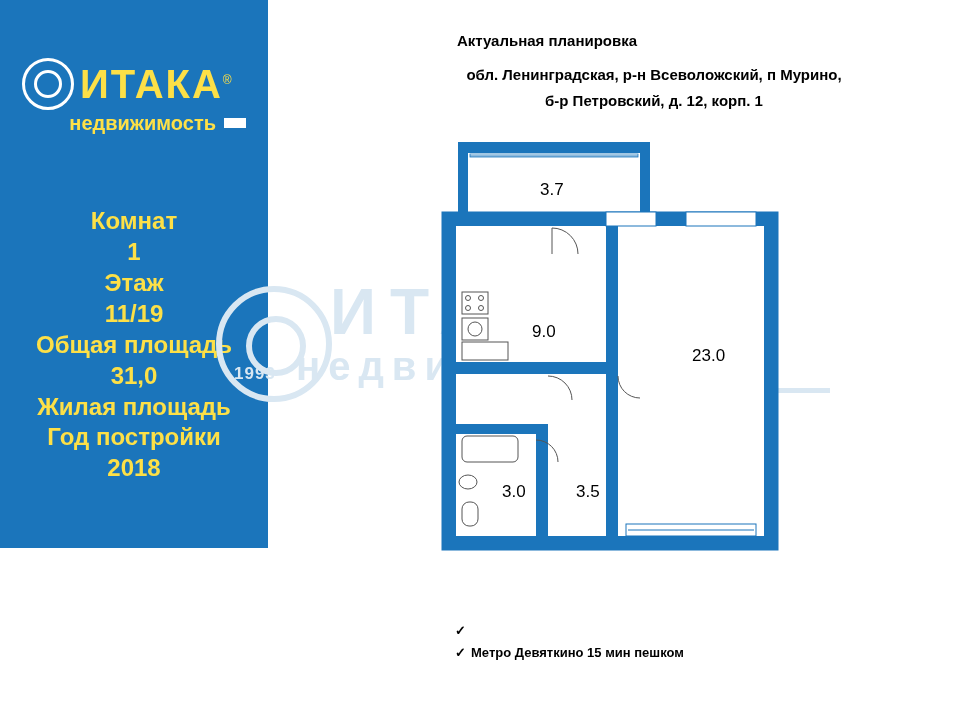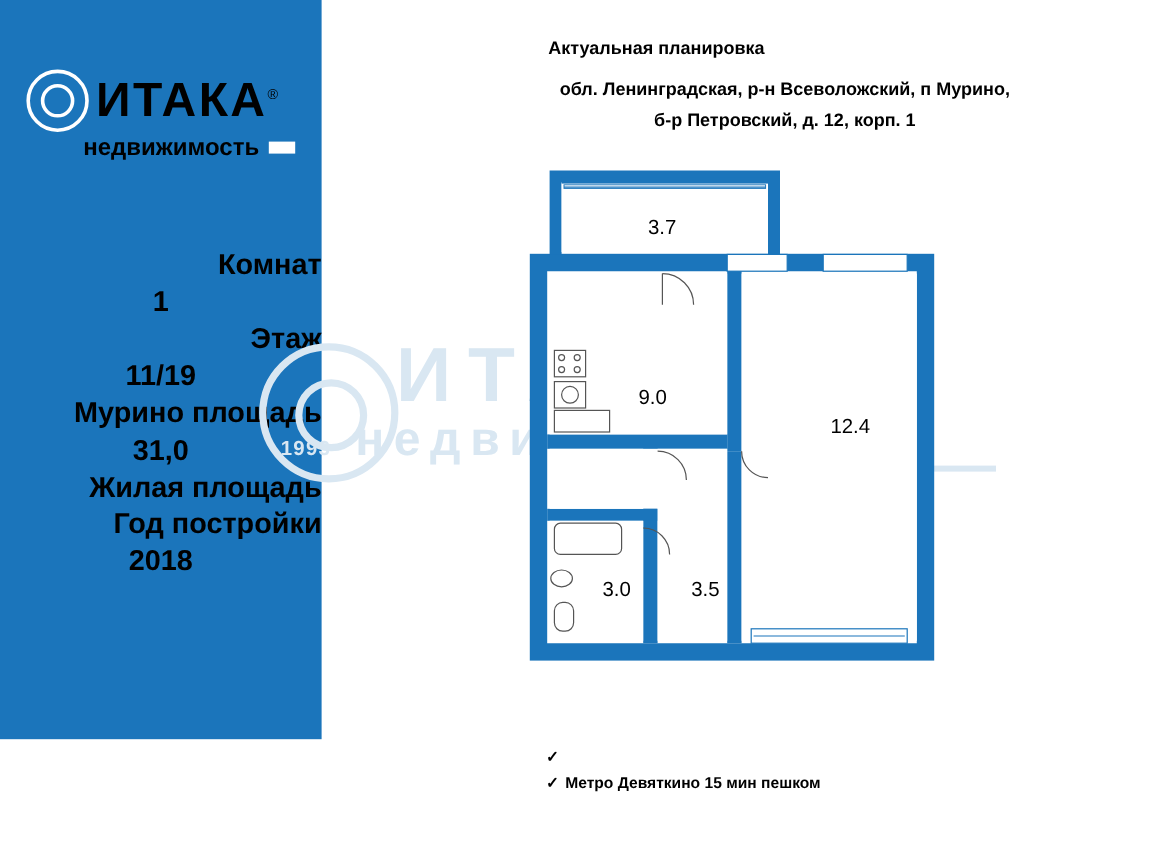--- a/index.html
+++ b/index.html
@@ -19,23 +19,23 @@
     width: 960px;
     height: 720px;
   }
 
   
   .sidebar {
     position: absolute;
     left: 0;
     top: 0;
     width: 268px;
-    height: 616px;
+    height: 548px;
     background: #1b75bb;
-    color: #000000;
+    color: #fde047;
   }
   .logo-box {
     position: absolute;
     left: 22px;
     top: 58px;
     width: 224px;
     height: 74px;
   }
   .logo-row {
     display: flex;
@@ -95,21 +95,20 @@
     position: absolute;
     left: 0;
     top: 206px;
     width: 268px;
     text-align: center;
   }
   .spec-label {
     font-size: 24px;
     font-weight: bold;
     line-height: 30px;
-    text-align: right;
   }
   .spec-value {
     font-size: 24px;
     font-weight: bold;
     line-height: 32px;
   }
 
   
   .title {
     position: absolute;
@@ -258,21 +257,21 @@
         <div class="logo-sub">недвижимость</div>
         <div class="logo-badge"></div>
       </div>
     </div>
 
     <div class="specs">
       <div class="spec-label">Комнат</div>
       <div class="spec-value">1</div>
       <div class="spec-label">Этаж</div>
       <div class="spec-value">11/19</div>
-      <div class="spec-label">Мурино площадь</div>
+      <div class="spec-label">Общая площадь</div>
       <div class="spec-value">31,0</div>
       <div class="spec-label">Жилая площадь</div>
       <div class="spec-label">Год постройки</div>
       <div class="spec-value">2018</div>
     </div>
 
   </div>
 
   <div class="title">Актуальная планировка</div>
   <div class="address">
@@ -348,21 +347,21 @@
         <path d="M112,88 A26,26 0 0 1 138,114" fill="none" stroke="#555555" stroke-width="1"></path>
         <path d="M112,88 L112,114" stroke="#555555" stroke-width="1"></path>
         <path d="M108,236 A24,24 0 0 1 132,260" fill="none" stroke="#555555" stroke-width="1"></path>
         <path d="M96,300 A22,22 0 0 1 118,322" fill="none" stroke="#555555" stroke-width="1"></path>
         <path d="M178,236 A22,22 0 0 0 200,258" fill="none" stroke="#555555" stroke-width="1"></path>
       </g>
     </svg>
 
     <div class="area-label" style="left:100px; top:40px;">3.7</div>
     <div class="area-label" style="left:92px; top:182px;">9.0</div>
-    <div class="area-label" style="left:252px; top:206px;">12.4</div>
+    <div class="area-label" style="left:252px; top:206px;">23.0</div>
     <div class="area-label" style="left:62px; top:342px;">3.0</div>
     <div class="area-label" style="left:136px; top:342px;">3.5</div>
   </div>
 
   <div class="features">
     <div class="feature-row">
       <span class="check">✓</span>
     </div>
     <div class="feature-row">
       <span class="check">✓</span>

